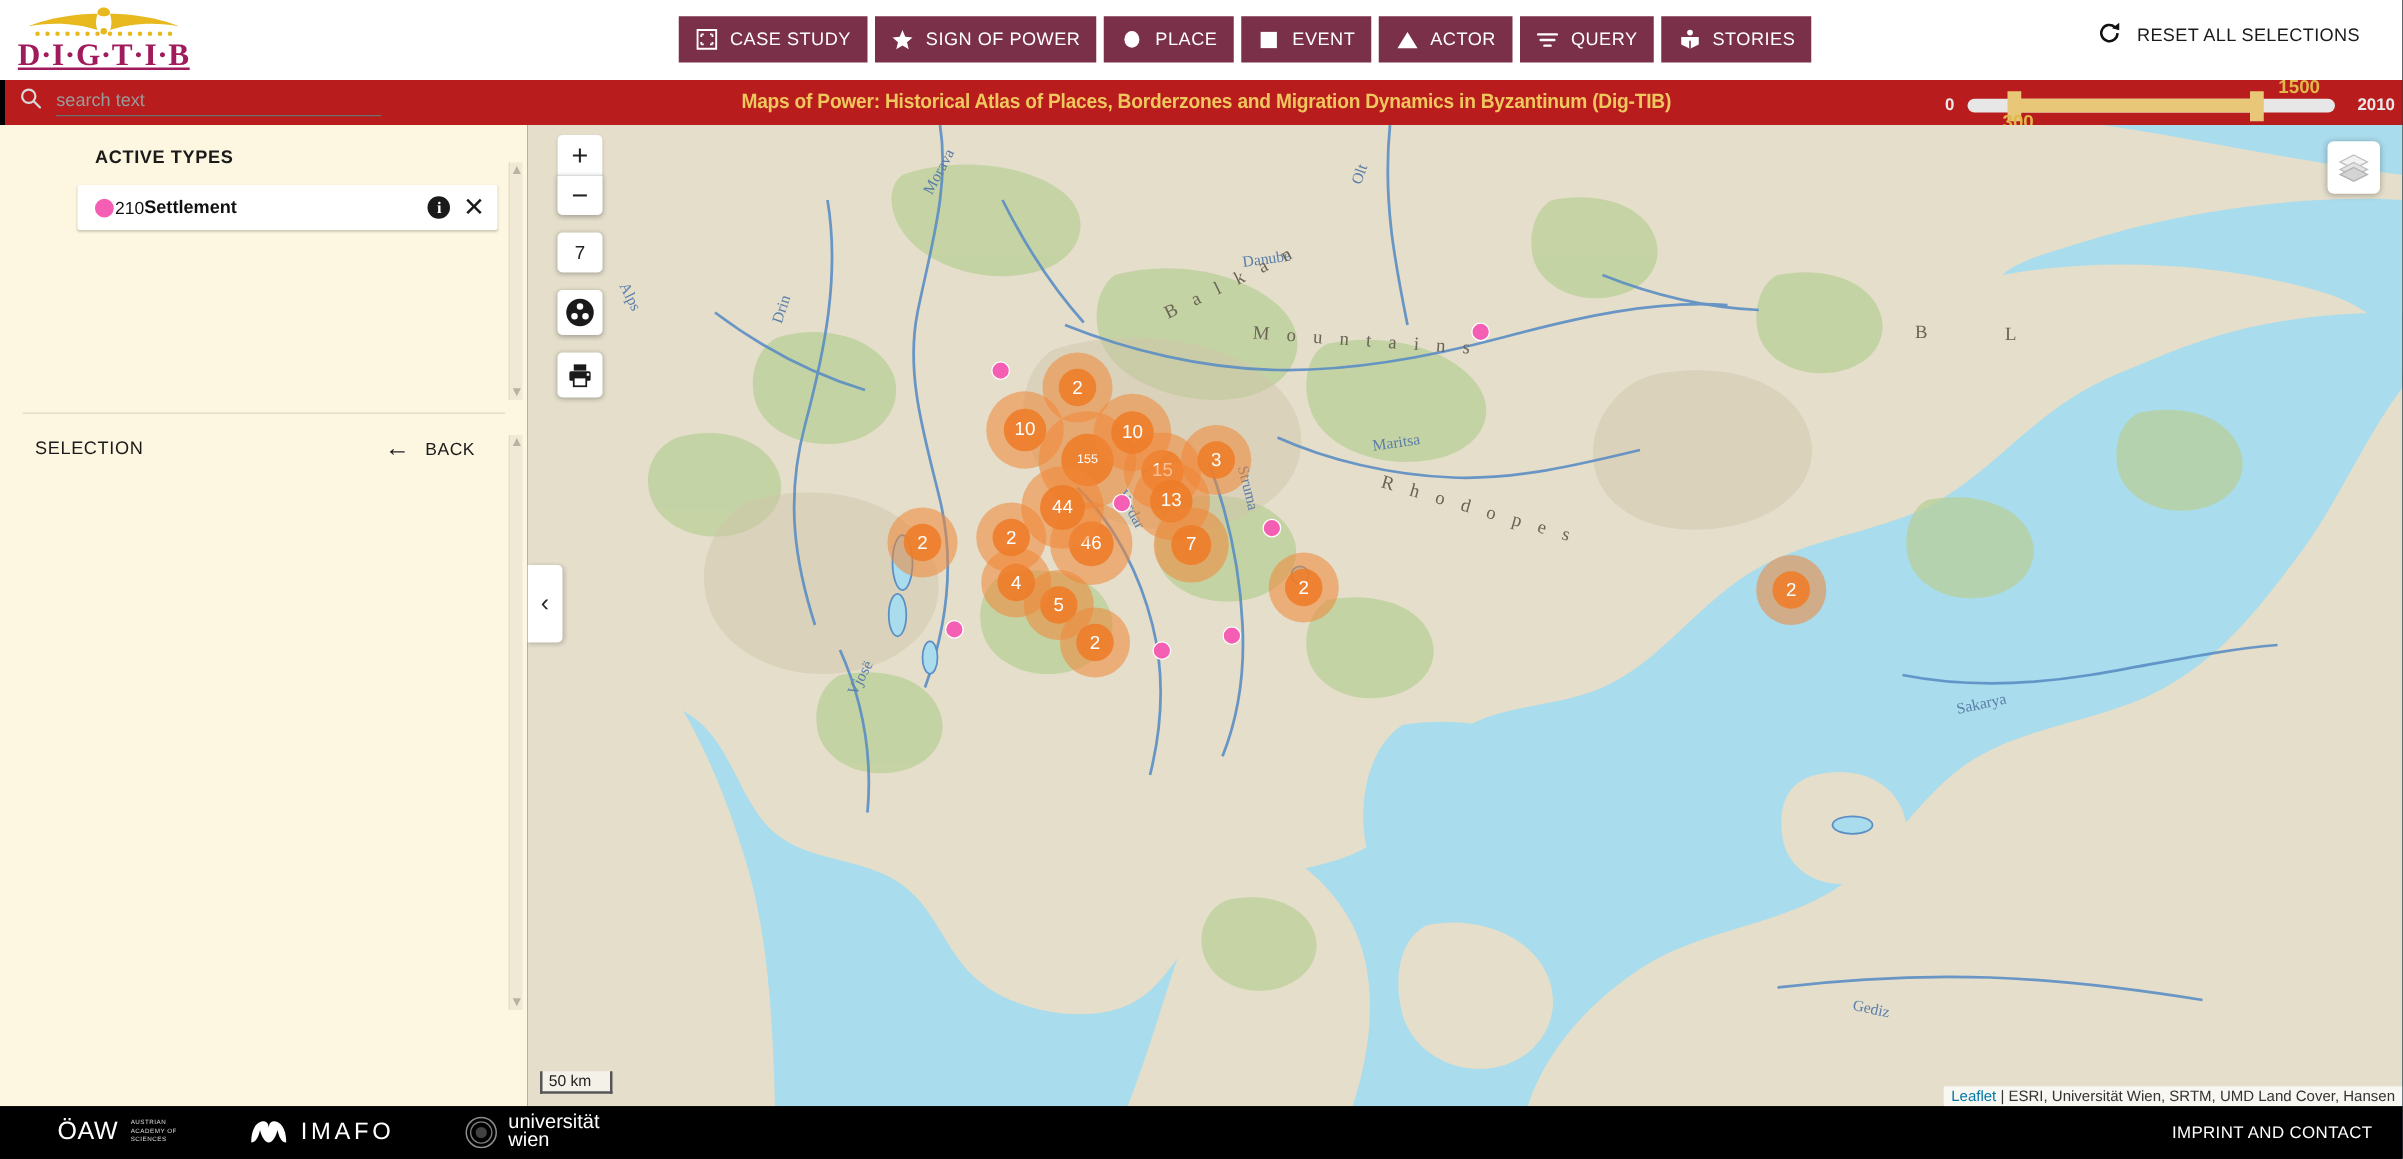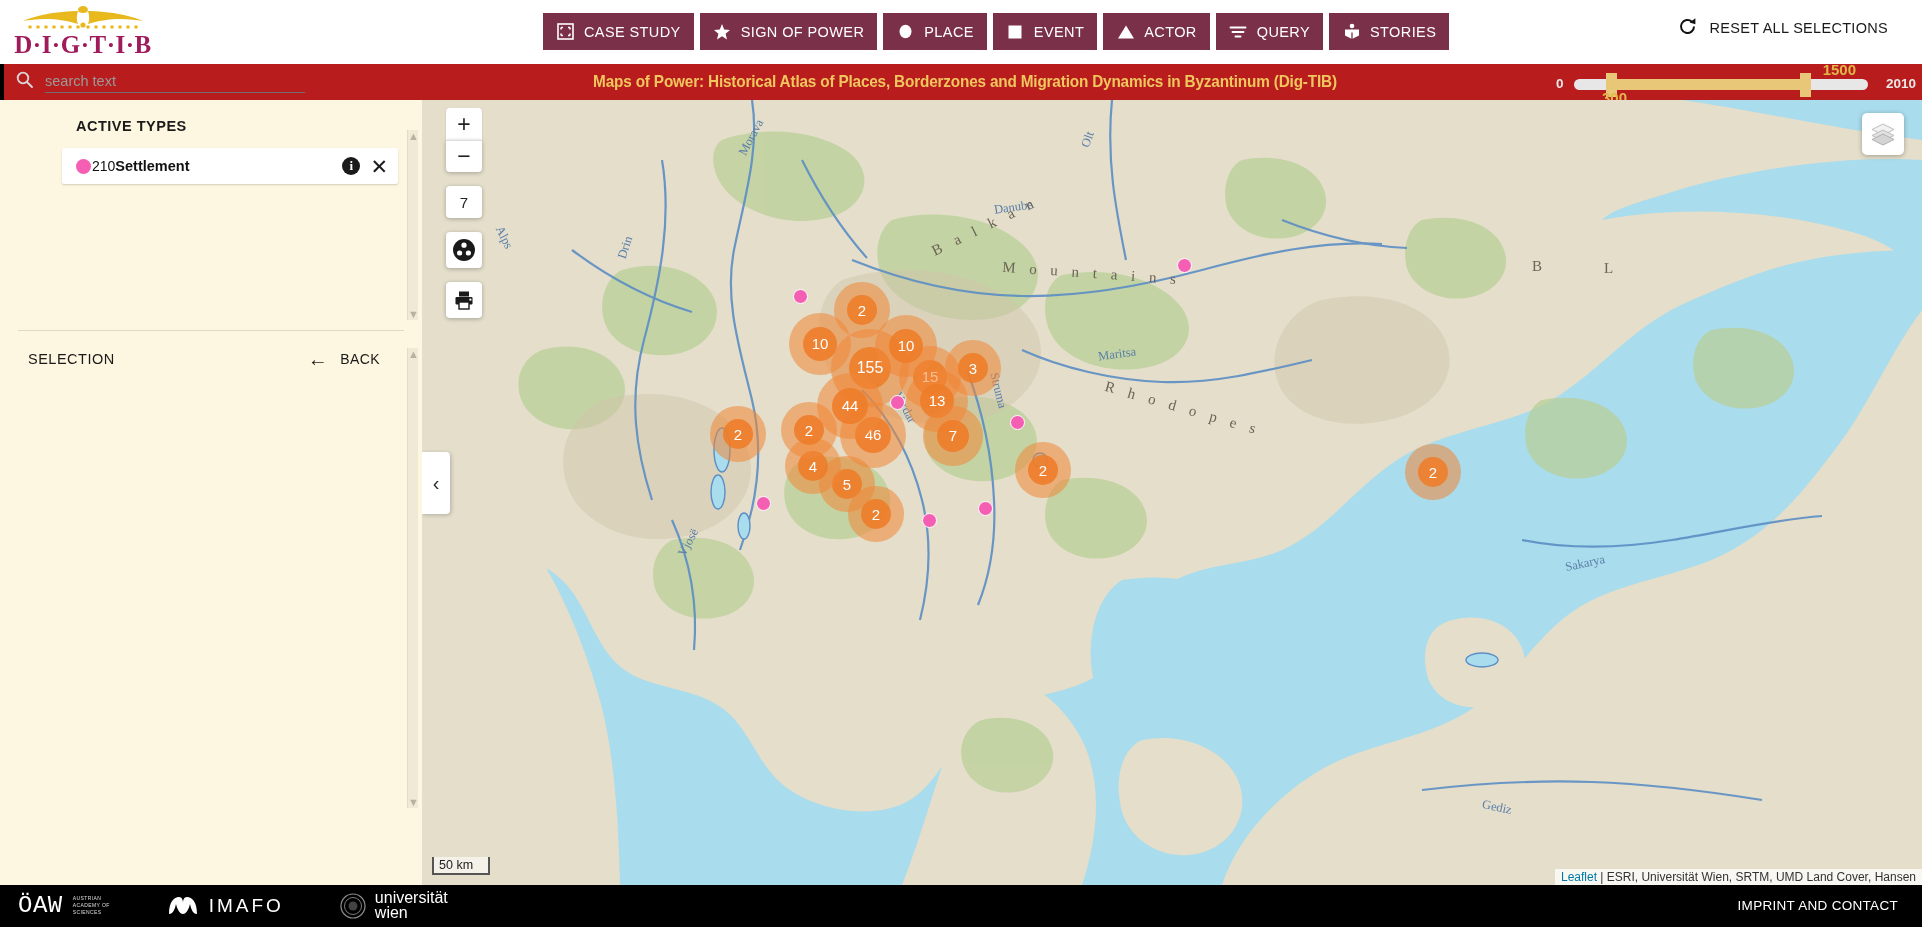--- a/index.html
+++ b/index.html
@@ -17,21 +17,21 @@
     background: #ffffff;
   }
   .logo-wrap {
     position: absolute; left: 18px; top: 3px; width: 130px; height: 56px;
     display: flex; flex-direction: column; align-items: center; justify-content: center;
   }
   .logo-wings { width: 122px; height: 26px; display: block; }
   .logo-text {
     font-family: "Liberation Serif", serif;
     font-weight: bold; font-size: 25px; letter-spacing: .5px;
-    color: #a01b5b; line-height: 1; margin-top: 1px;
+    color: #a01b5b; line-height: 1; margin-top: 1px; text-decoration: underline;
   }
   .navbuttons {
     position: absolute; left: 543px; top: 13px;
     display: flex; gap: 6px; align-items: center;
   }
   .navbtn {
     background: #7b3049; color: #fff;
     height: 37px; padding: 0 13px;
     display: flex; align-items: center; gap: 9px;
     font-size: 14.5px; letter-spacing: .4px; cursor: pointer;
@@ -220,21 +220,21 @@
   }
   .maplabel.big { font-size: 15px; letter-spacing: 5px; color: #6b6456; }
 
   
   .footer {
     position: absolute; left: 0; bottom: 0; width: 1922px; height: 42px;
     background: #000; color: #fff;
   }
   .logos { position: absolute; left: 18px; top: 6px; display: flex; align-items: center; gap: 56px; }
   .oaw { display: flex; align-items: center; gap: 10px; }
-  .oaw-main { font-family: Liberation Mono, monospace; font-size: 24px; letter-spacing: .5px; }
+  .oaw-main { font-family: Liberation Sans, sans-serif; font-size: 20px; letter-spacing: .5px; margin-left: 28px; }
   .oaw-sub { font-size: 5px; line-height: 1.45; letter-spacing: .4px; opacity: .85; }
   .imafo { display: flex; align-items: center; gap: 9px; }
   .imafo-txt { font-size: 19px; letter-spacing: 3px; }
   .uni { display: flex; align-items: center; gap: 9px; }
   .uni-txt { font-size: 16px; line-height: .92; }
   .imprint {
     position: absolute; right: 24px; top: 13px;
     font-size: 13.5px; letter-spacing: .3px; cursor: pointer;
   }
 </style>
@@ -511,21 +511,21 @@
         <div class="maplabel" style="left: 70px; top: 130px; transform: rotate(64deg);">Alps</div>
         <div class="maplabel big" style="left: 505px; top: 118px; transform: rotate(-26deg);">B a l k a n</div>
         <div class="maplabel big" style="left: 580px; top: 165px; transform: rotate(4deg);">M o u n t a i n s</div>
         <div class="maplabel big" style="left: 680px; top: 300px; transform: rotate(16deg);">R h o d o p e s</div>
         <div class="maplabel big" style="left: 1110px; top: 158px; transform: rotate(0deg);">B</div>
         <div class="maplabel big" style="left: 1182px; top: 160px; transform: rotate(0deg);">L</div>
       </div>
 
     <div id="markers">
         <div class="cluster" style="height: 77.7px; width: 77.7px; left: 409.15px; top: 229.15px;">
-          <div class="inner" style="height: 42px; width: 42px; font-size: 16px; text-align: center;">155</div>
+          <div class="inner" style="height: 42px; width: 42px; font-size: 10px; text-align: center;">155</div>
         </div>
         <div class="cluster" style="height: 66.6px; width: 66.6px; left: 417.7px; top: 301.7px;">
           <div class="inner" style="height: 36px; width: 36px; font-size: 15px;">46</div>
         </div>
         <div class="cluster" style="height: 66.6px; width: 66.6px; left: 394.7px; top: 272.7px;">
           <div class="inner" style="height: 36px; width: 36px; font-size: 15px;">44</div>
         </div>
         <div class="cluster" style="height: 62.9px; width: 62.9px; left: 476.55px; top: 245.55px;">
           <div class="inner" style="height: 34px; width: 34px; font-size: 15px;">15</div>
         </div>

